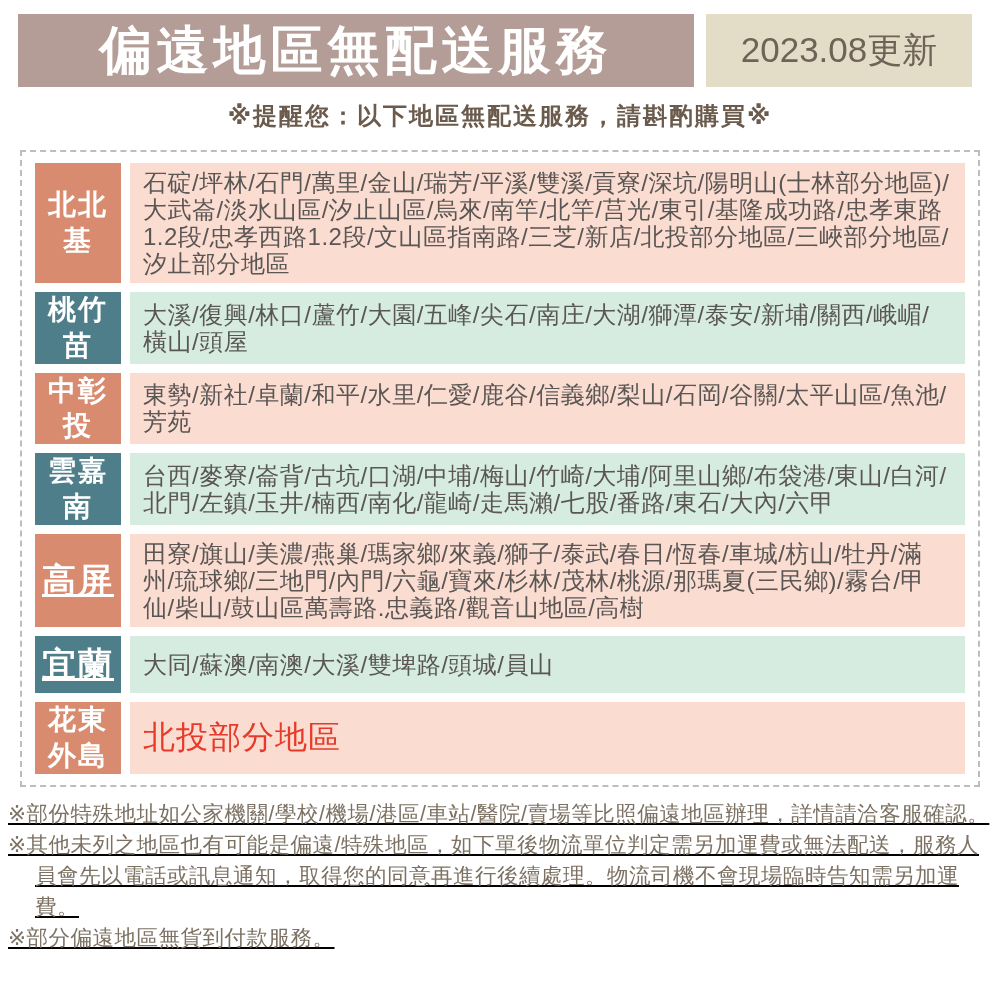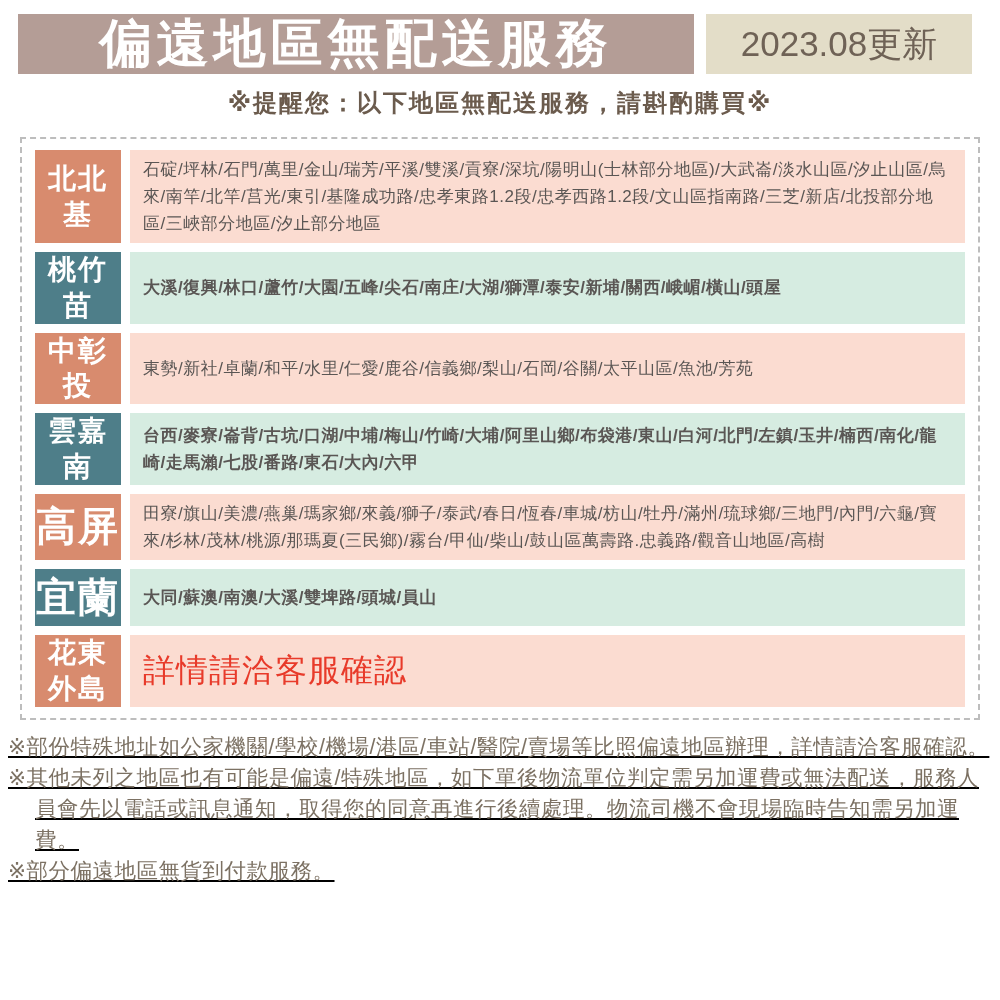--- a/index.html
+++ b/index.html
@@ -8,21 +8,21 @@
     background: #ffffff;
     overflow: hidden;
     font-family: "Liberation Sans", "DejaVu Sans", sans-serif;
   }
   .page { width: 1000px; height: 1000px; position: relative; }
 
   
   .header-row {
     display: flex;
     margin: 14px 28px 0 18px;
-    height: 60px;
+    height: 73px;
     gap: 12px;
   }
   .title-bar {
     flex: 1;
     background: var(--header-bg, #b49d96);
     color: #ffffff;
     font-size: 52px;
     font-weight: 700;
     letter-spacing: 5px;
     display: flex;
@@ -71,35 +71,35 @@
     font-size: 28px;
     font-weight: 700;
     letter-spacing: 2px;
     line-height: 1.28;
     display: flex;
     align-items: center;
     justify-content: center;
     text-align: center;
     white-space: pre-line;
   }
-  .region-label.lg { font-size: 40px; }
+  .region-label.lg { font-size: 34px; text-decoration: underline; }
   .region-label.salmon { background: var(--salmon, #d88b6e); }
   .region-label.teal   { background: var(--teal, #4e7e89); }
   .region-areas {
     flex: 1;
     display: flex;
     align-items: center;
     padding: 6px 13px;
-    font-size: 17px;
+    font-size: 24px;
     line-height: 27px;
     color: var(--body-text, #5a5654);
     letter-spacing: 0.5px;
   }
   .region-areas.pink { background: var(--pink-bg, #fbdcd1); }
-  .region-areas.mint { background: var(--mint-bg, #d6ece1); font-weight: bold; }
+  .region-areas.mint { background: var(--mint-bg, #d6ece1); }
   .region-areas.alert {
     color: var(--alert-text, #e83a2a);
     font-size: 32px;
     letter-spacing: 1px;
   }
 
   
   .footnotes { margin: 12px 6px 0 8px; text-decoration: underline; }
   .footnote {
     font-size: 21.5px;
@@ -150,21 +150,21 @@
     </div>
 
     <div class="region-row">
       <div class="region-label teal lg">宜蘭</div>
       <div class="region-areas mint">大同/蘇澳/南澳/大溪/雙埤路/頭城/員山</div>
     </div>
 
     <div class="region-row">
       <div class="region-label salmon">花東
 外島</div>
-      <div class="region-areas pink alert">詳情請洽客服確認</div>
+      <div class="region-areas pink alert">北投部分地區</div>
     </div>
 
   </div>
 
   <div class="footnotes">
     <p class="footnote">※部份特殊地址如公家機關/學校/機場/港區/車站/醫院/賣場等比照偏遠地區辦理，詳情請洽客服確認。</p>
     <p class="footnote">※其他未列之地區也有可能是偏遠/特殊地區，如下單後物流單位判定需另加運費或無法配送，服務人員會先以電話或訊息通知，取得您的同意再進行後續處理。物流司機不會現場臨時告知需另加運費。</p>
     <p class="footnote">※部分偏遠地區無貨到付款服務。</p>
   </div>
 

